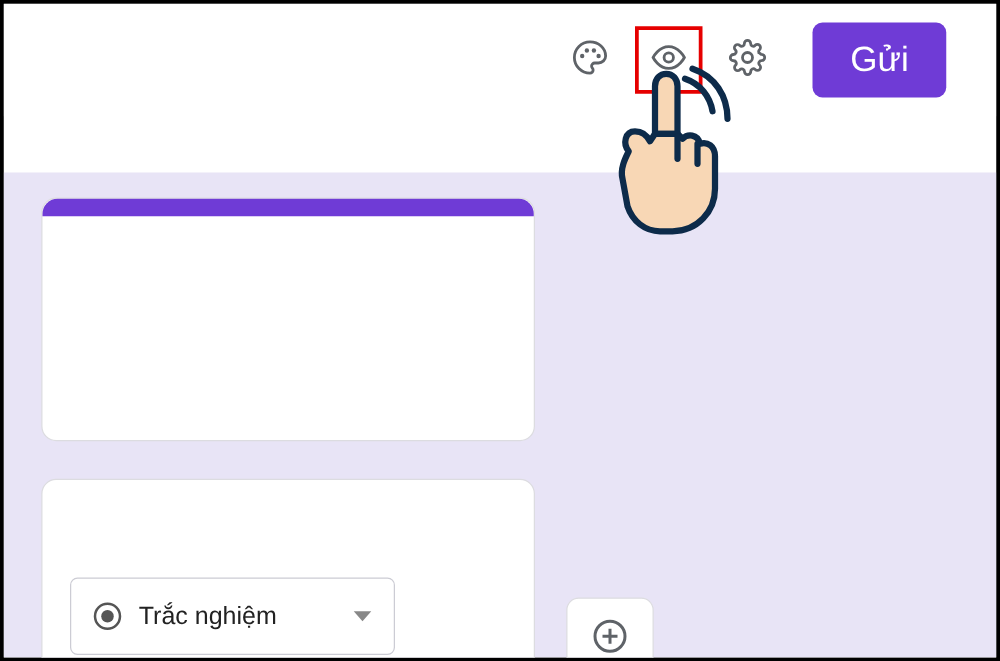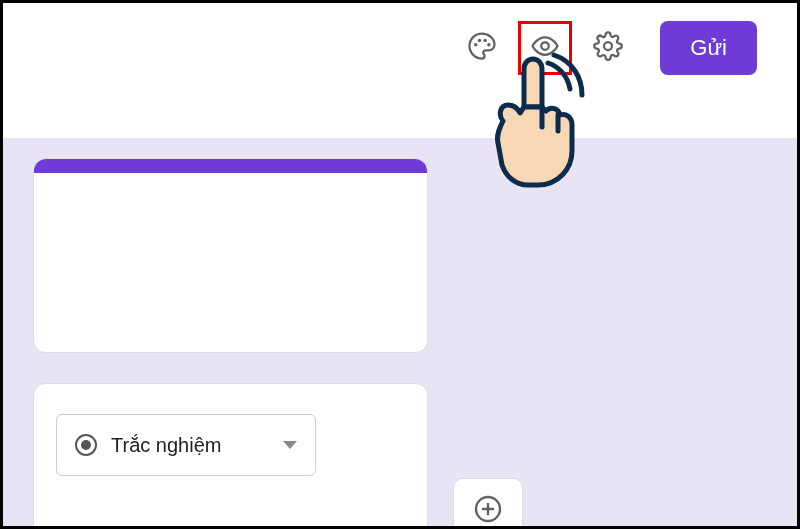--- a/index.html
+++ b/index.html
@@ -35,21 +35,21 @@
   .icon-btn svg { width: 30px; height: 30px; }
   .preview-highlight {
     border: 3px solid #e60000;
     border-radius: 0;
     width: 54px;
     height: 54px;
   }
   .send-btn {
     background: #6f3bd6;
     color: #fff;
-    font-size: 22px;
+    font-size: 28px;
     font-weight: 500;
     padding: 14px 30px;
     border-radius: 8px;
     cursor: pointer;
     margin-left: 16px;
   }
   .workspace {
     position: absolute;
     top: 135px;
     left: 0;
@@ -87,20 +87,21 @@
     width: 260px;
     height: 62px;
     border: 1px solid #ccccd4;
     border-radius: 6px;
     display: flex;
     align-items: center;
     justify-content: space-between;
     padding: 0 18px;
     cursor: pointer;
     background: #fff;
+    margin-top: 48px;
   }
   .dropdown-left {
     display: flex;
     align-items: center;
     gap: 14px;
   }
   .dropdown-label { font-size: 20px; color: #222; }
   .radio-icon {
     width: 22px; height: 22px; border: 2.5px solid #555; border-radius: 50%;
     display: flex; align-items: center; justify-content: center;

